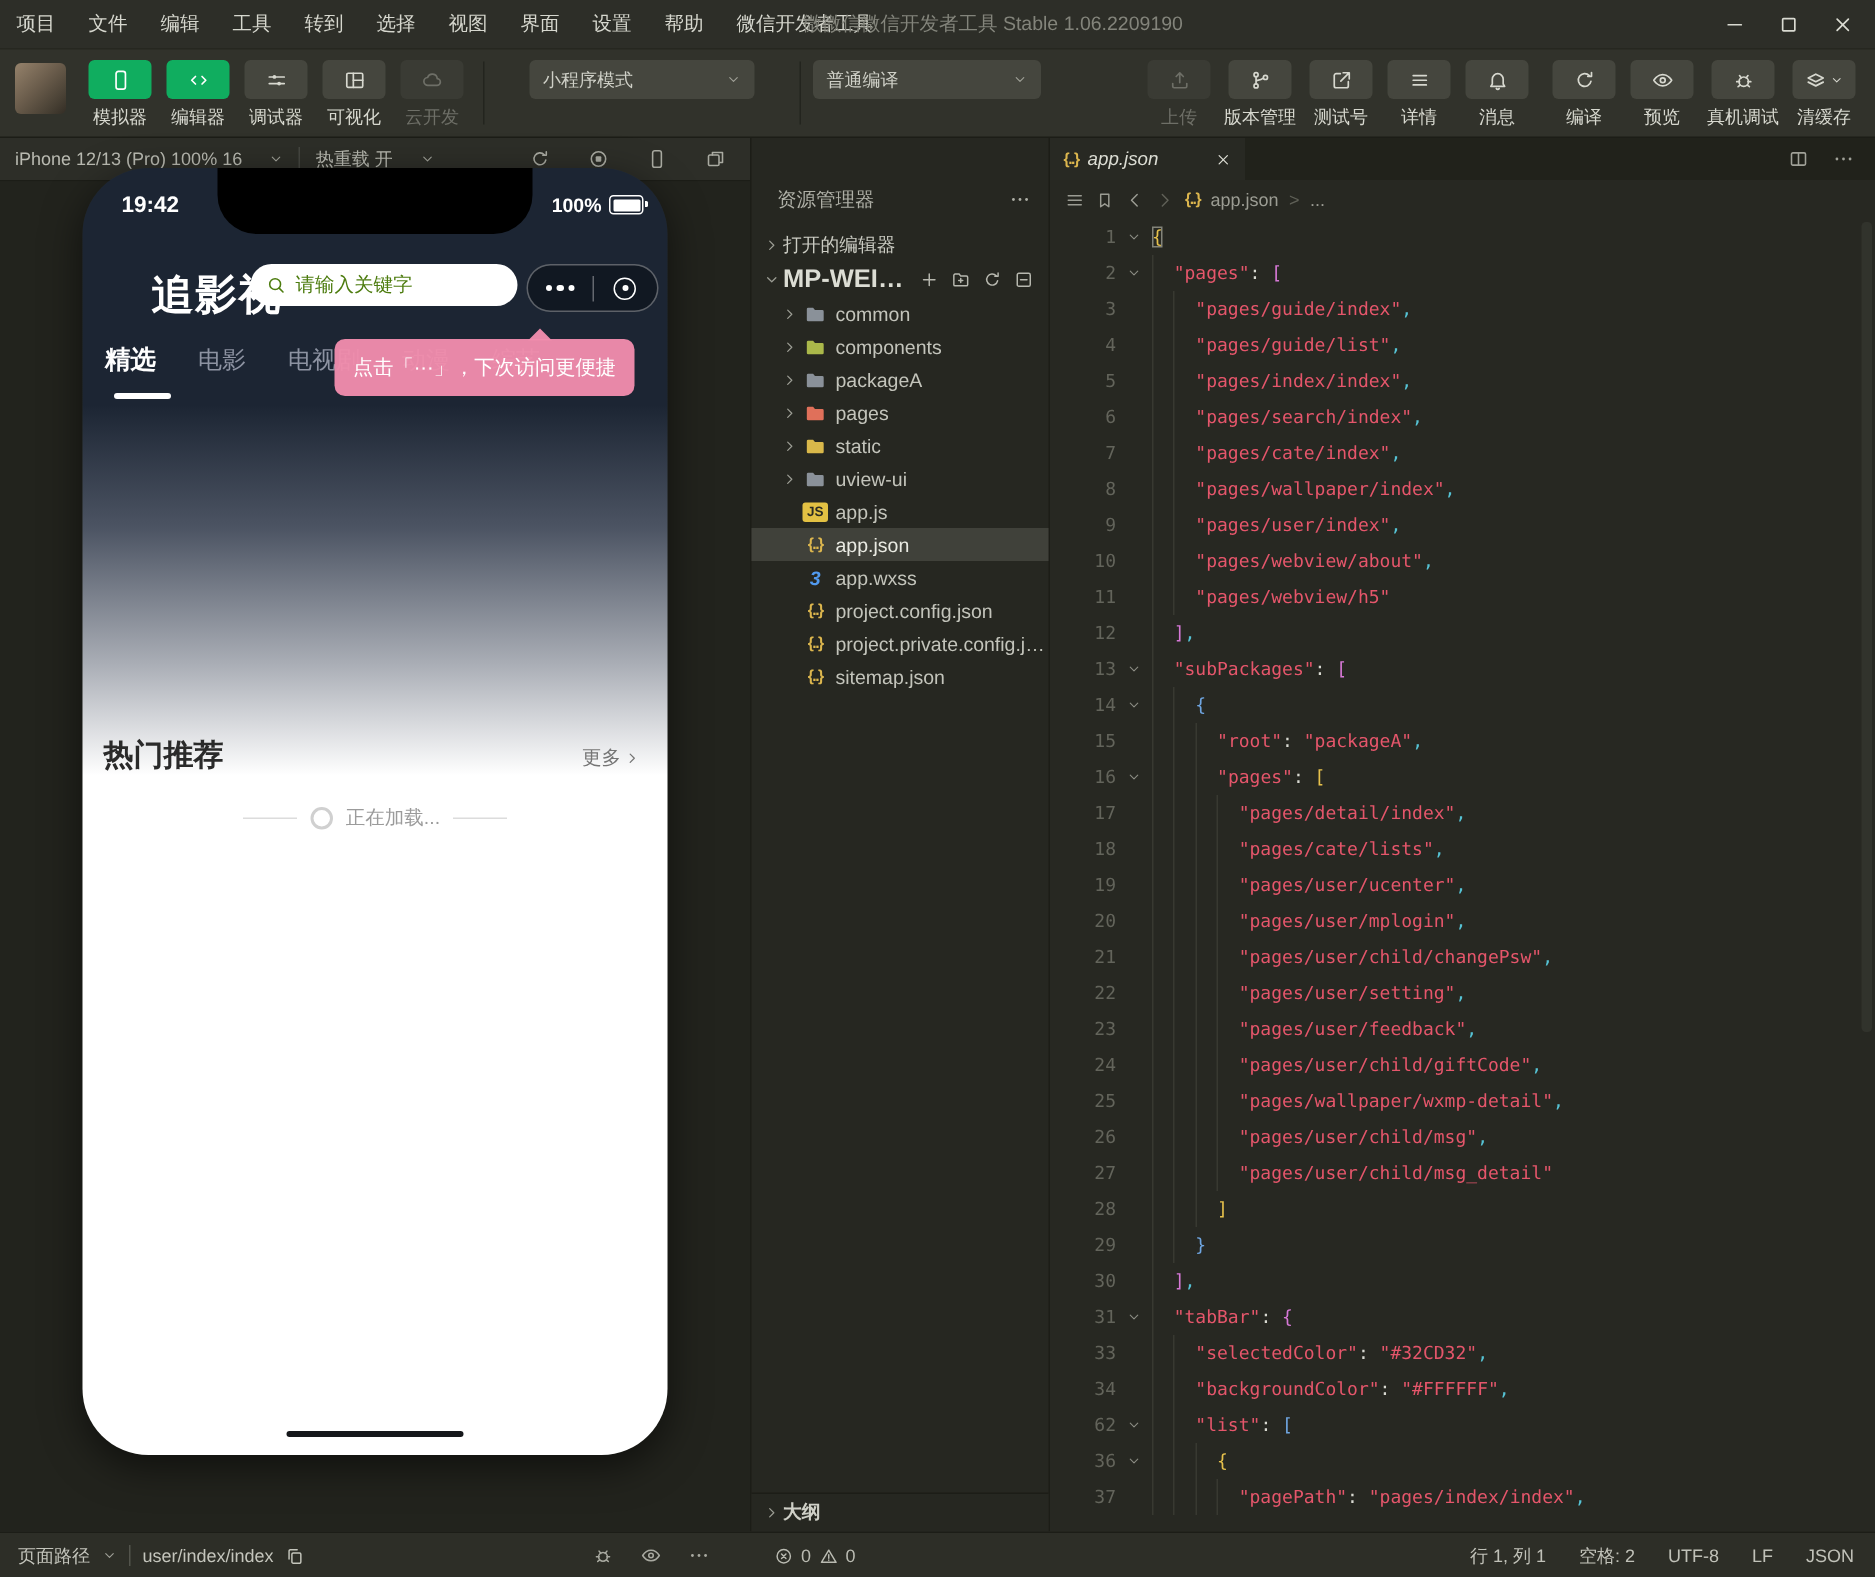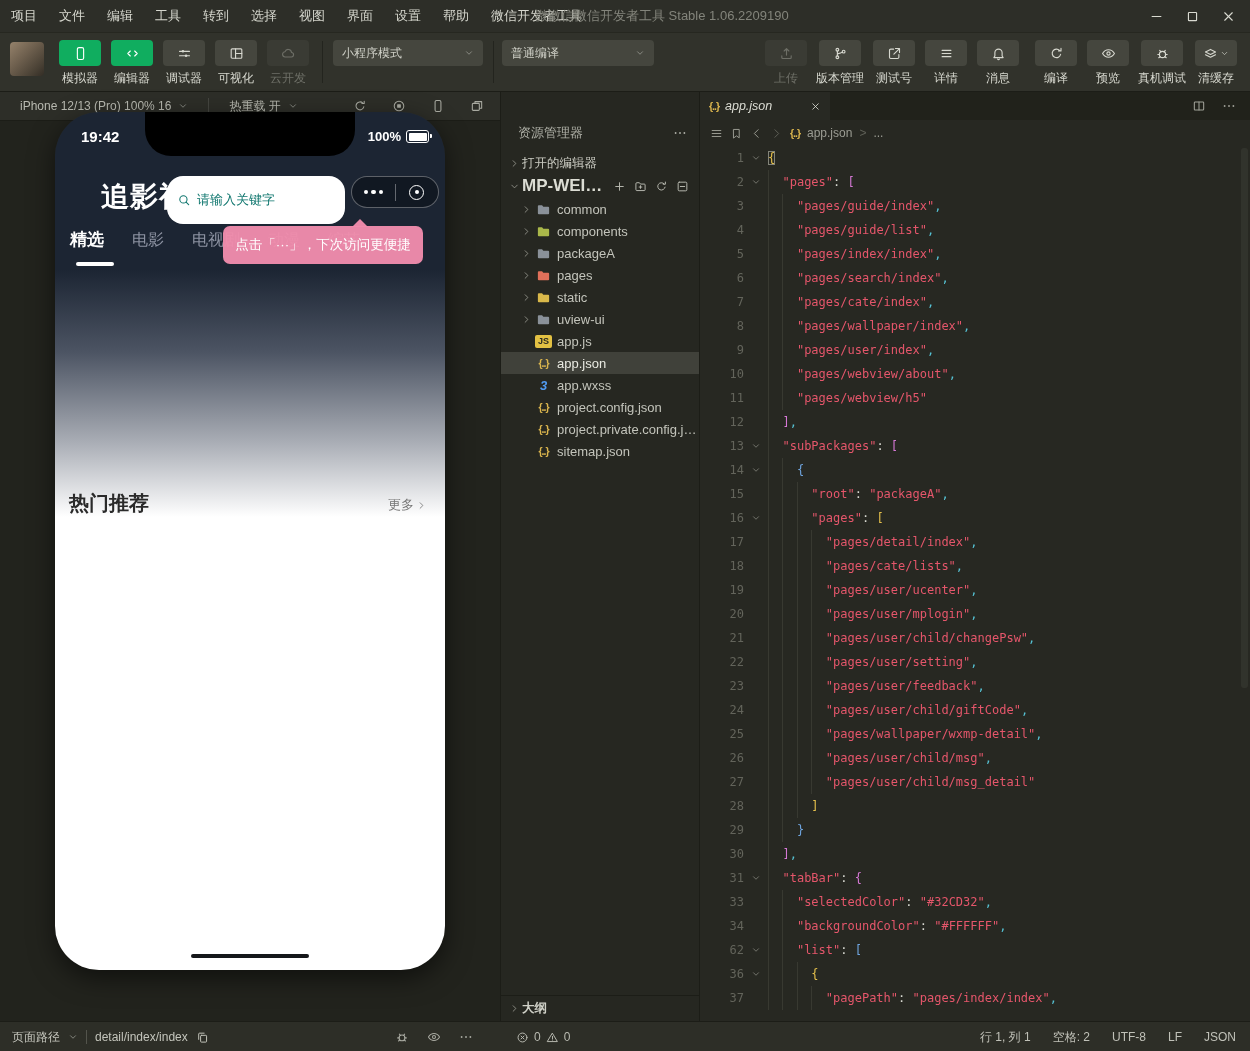--- a/index.html
+++ b/index.html
@@ -15,41 +15,41 @@
   #toolbar{height:60px;background:#31322b;border-top:1px solid #262720;border-bottom:1px solid #1c1d17;display:flex;align-items:flex-start;padding:0 8px;box-sizing:border-box}
   .avatar{width:34px;height:34px;border-radius:4px;margin:9px 10px 0 2px;background:linear-gradient(135deg,#95826b 0%,#6b5d4c 45%,#484034 80%,#332d25 100%)}
   .tbtn{display:flex;flex-direction:column;align-items:center;margin:7px 4px 0;min-width:44px}
   .tbtn-box{width:42px;height:26px;border-radius:4px;background:#45463e;color:#d7d8cf;display:flex;align-items:center;justify-content:center;gap:2px}
   .tbtn.green .tbtn-box{background:#10ad5f;color:#fff}
   .tbtn.disabled .tbtn-box{background:#3a3b34;color:#6e6f67}
   .tbtn-label{font-size:12px;margin-top:4px;color:#d7d8cf;white-space:nowrap}
   .tbtn.disabled .tbtn-label{color:#6e6f67}
   .tb-sep{width:1px;height:42px;background:#23241e;margin:8px 8px 0}
   .dropdown{height:26px;margin-top:7px;background:#45463e;border-radius:4px;display:flex;align-items:center;font-size:12px;color:#cfd0c7;padding:0 9px;justify-content:space-between;box-sizing:border-box}
-  #dd-mode{width:150px;margin:7px 2px 0}
+  #dd-mode{width:150px;margin:7px 22px 0}
   #dd-compile{width:152px;margin-right:4px}
   .caret{color:#9fa097;display:flex}
   #tb-right{margin-left:auto;display:flex;padding-right:6px}
   
   #main{display:flex;height:929px}
   
   #sim{width:500px;position:relative;background:#22231d;flex:none}
   #sim-toolbar{height:28px;background:#2d2e28;border-bottom:1px solid #1c1d17;display:flex;align-items:center;font-size:12px;color:#b9bab1}
-  .sim-dd{display:flex;align-items:center;gap:7px;padding:0 20px;white-space:nowrap}
+  .sim-dd{display:flex;align-items:center;gap:18px;padding:0 10px;white-space:nowrap}
   .sim-vr{width:1px;height:16px;background:#454640}
   #sim-icons{margin-left:auto;display:flex;gap:25px;margin-right:16px;color:#a9aaa1}
   #phone{position:absolute;left:55px;top:20px;width:390px;height:858px;border-radius:44px;overflow:hidden;background:linear-gradient(180deg,#1c2533 0px,#1c2533 158px,#4c5463 240px,#a9adb5 330px,#ffffff 405px,#ffffff 100%);box-shadow:0 8px 26px rgba(0,0,0,.55)}
   .p-notch{position:absolute;left:90px;top:0;width:210px;height:44px;background:#000;border-radius:0 0 26px 26px}
   .p-time{position:absolute;left:26px;top:16px;color:#fff;font-size:15px;font-weight:bold}
   .p-batt{position:absolute;right:16px;top:17px;display:flex;align-items:center;color:#fff;font-size:13px;font-weight:bold}
   .batt{width:21px;height:11px;border:1.5px solid #fff;border-radius:3px;margin-left:5px;position:relative}
   .batt::before{content:"";position:absolute;inset:1.5px;background:#fff;border-radius:1px}
   .batt::after{content:"";position:absolute;right:-4px;top:2.5px;width:2px;height:4px;background:#fff;border-radius:0 1px 1px 0}
   .p-title{position:absolute;left:46px;top:66px;font-size:28px;font-weight:700;color:#fff;letter-spacing:1px}
-  .p-search{position:absolute;left:112px;top:64px;width:178px;height:48px;background:#fff;border-radius:16px;display:flex;align-items:center;padding:0 10px;box-sizing:border-box;color:#0f766e;font-size:13px;gap:6px}
+  .p-search{position:absolute;left:112px;top:64px;width:178px;height:28px;background:#fff;border-radius:16px;display:flex;align-items:center;padding:0 10px;box-sizing:border-box;color:#4d7c0f;font-size:13px;gap:6px}
   .p-capsule{position:absolute;right:6px;top:64px;width:88px;height:32px;border-radius:17px;background:rgba(14,20,30,.78);border:1px solid rgba(255,255,255,.32);display:flex;align-items:center;box-sizing:border-box}
   .cap-half{flex:1;display:flex;align-items:center;justify-content:center;gap:3px;color:#fff}
   .cap-dot{width:4.5px;height:4.5px;border-radius:50%;background:#fff}
   .cap-div{width:1px;height:17px;background:rgba(255,255,255,.35)}
   .cap-ring{width:13px;height:13px;border:1.5px solid #fff;border-radius:50%;display:flex;align-items:center;justify-content:center}
   .cap-ring i{width:4.5px;height:4.5px;border-radius:50%;background:#fff}
   .p-tabs{position:absolute;left:15px;top:116px;display:flex;gap:28px;align-items:baseline}
   .p-tab{font-size:16px;color:#8d93a2}
   .p-tab.active{color:#fff;font-weight:700;font-size:17px}
   .p-underline{position:absolute;left:21px;top:150px;width:38px;height:4px;background:#fff;border-radius:2px}
@@ -408,20 +408,26 @@
       <div class="p-tip">点击「···」，下次访问更便捷</div>
       <div class="p-sec-title">热门推荐</div>
       <div class="p-more">
         <span>更多</span>
         <span class="ic" id="more-chevron">
             <svg width="11" height="11" viewBox="0 0 24 24" fill="none" stroke="currentColor" stroke-width="1.8" stroke-linecap="round" stroke-linejoin="round">
               <polyline points="9,6 15,12 9,18"></polyline>
             </svg>
           </span>
       </div>
+      <div class="p-loading">
+        <span class="load-line"></span>
+        <span class="load-circle"></span>
+        <span>正在加载...</span>
+        <span class="load-line"></span>
+      </div>
       <div class="p-home"></div>
     </div>
   </section>
 
   <section id="explorer">
     <div class="xhead">
       <span>资源管理器</span>
       <span class="ic" id="explorer-more">
           <svg width="14" height="14" viewBox="0 0 24 24" fill="none" stroke="currentColor" stroke-width="1.8" stroke-linecap="round" stroke-linejoin="round">
             <circle cx="4.5" cy="12" r="1.6" fill="currentColor" stroke="none"></circle>
@@ -957,21 +963,21 @@
 
 <footer id="statusbar">
   <div id="sb-left">
     <span>页面路径</span>
     <span class="caret" id="sb-caret">
         <svg width="10" height="10" viewBox="0 0 24 24" fill="none" stroke="currentColor" stroke-width="1.8" stroke-linecap="round" stroke-linejoin="round">
           <polyline points="6,9 12,15 18,9"></polyline>
         </svg>
       </span>
     <span class="sb-vr"></span>
-    <span>detail/index/index</span>
+    <span>user/index/index</span>
     <span class="ic" id="sb-copy">
         <svg width="13" height="13" viewBox="0 0 24 24" fill="none" stroke="currentColor" stroke-width="1.8" stroke-linecap="round" stroke-linejoin="round">
           <rect x="8.5" y="8" width="11" height="12.5" rx="1.5"></rect>
           <path d="M5 15.5V5.5A1.5 1.5 0 0 1 6.5 4H15"></path>
         </svg>
       </span>
   </div>
   <div id="sb-simicons">
       <span class="ic">
         <svg width="14" height="14" viewBox="0 0 24 24" fill="none" stroke="currentColor" stroke-width="1.8" stroke-linecap="round" stroke-linejoin="round">

